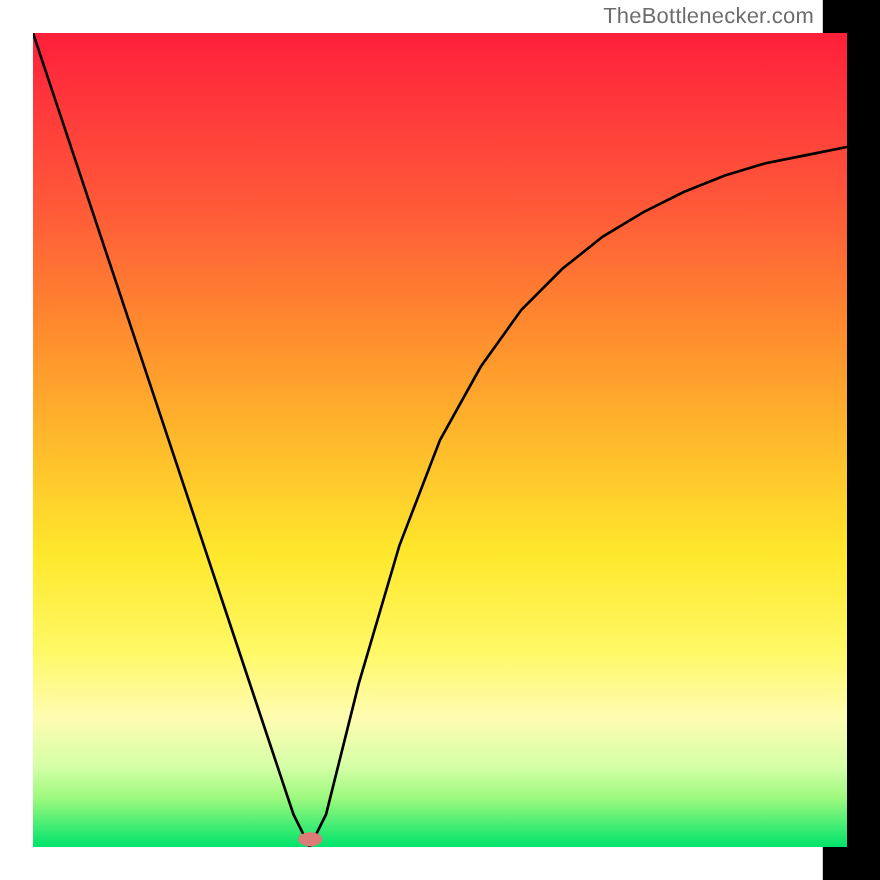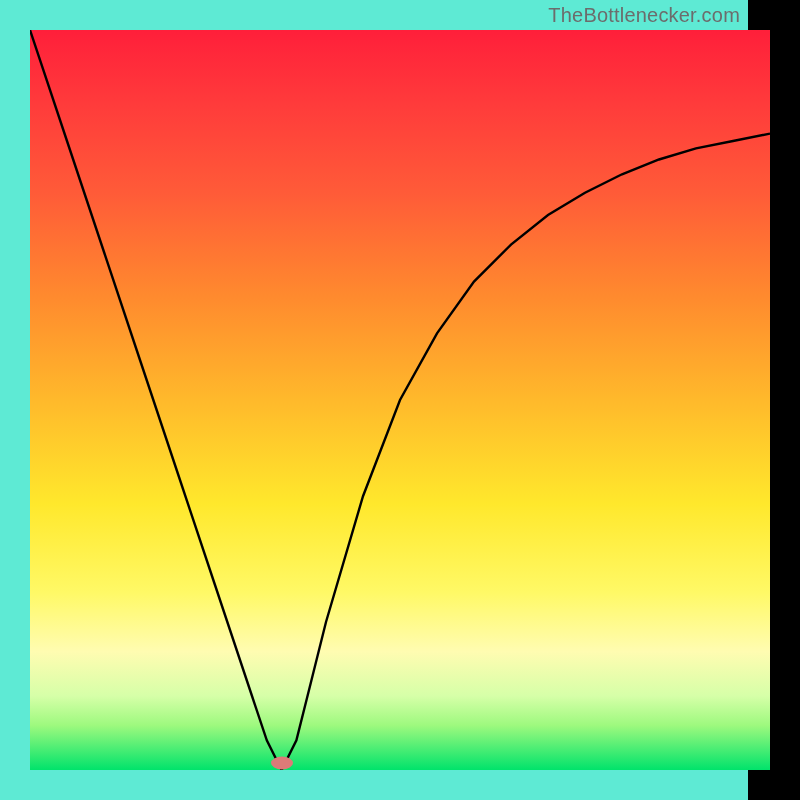--- a/index.html
+++ b/index.html
@@ -10,21 +10,21 @@
     background: #000;
     overflow: hidden;
     font-family: Arial, Helvetica, sans-serif;
   }
   .frame {
     position: absolute;
     top: 0;
     left: 0;
     width: 748px;
     height: 800px;
-    background: #5eead4;
+    background: #ffffff;
   }
   .plot {
     position: absolute;
     top: 30px;
     left: 30px;
     width: 740px;
     height: 740px;
     background: linear-gradient(
       to bottom,
       #ff1f3a 0%,

